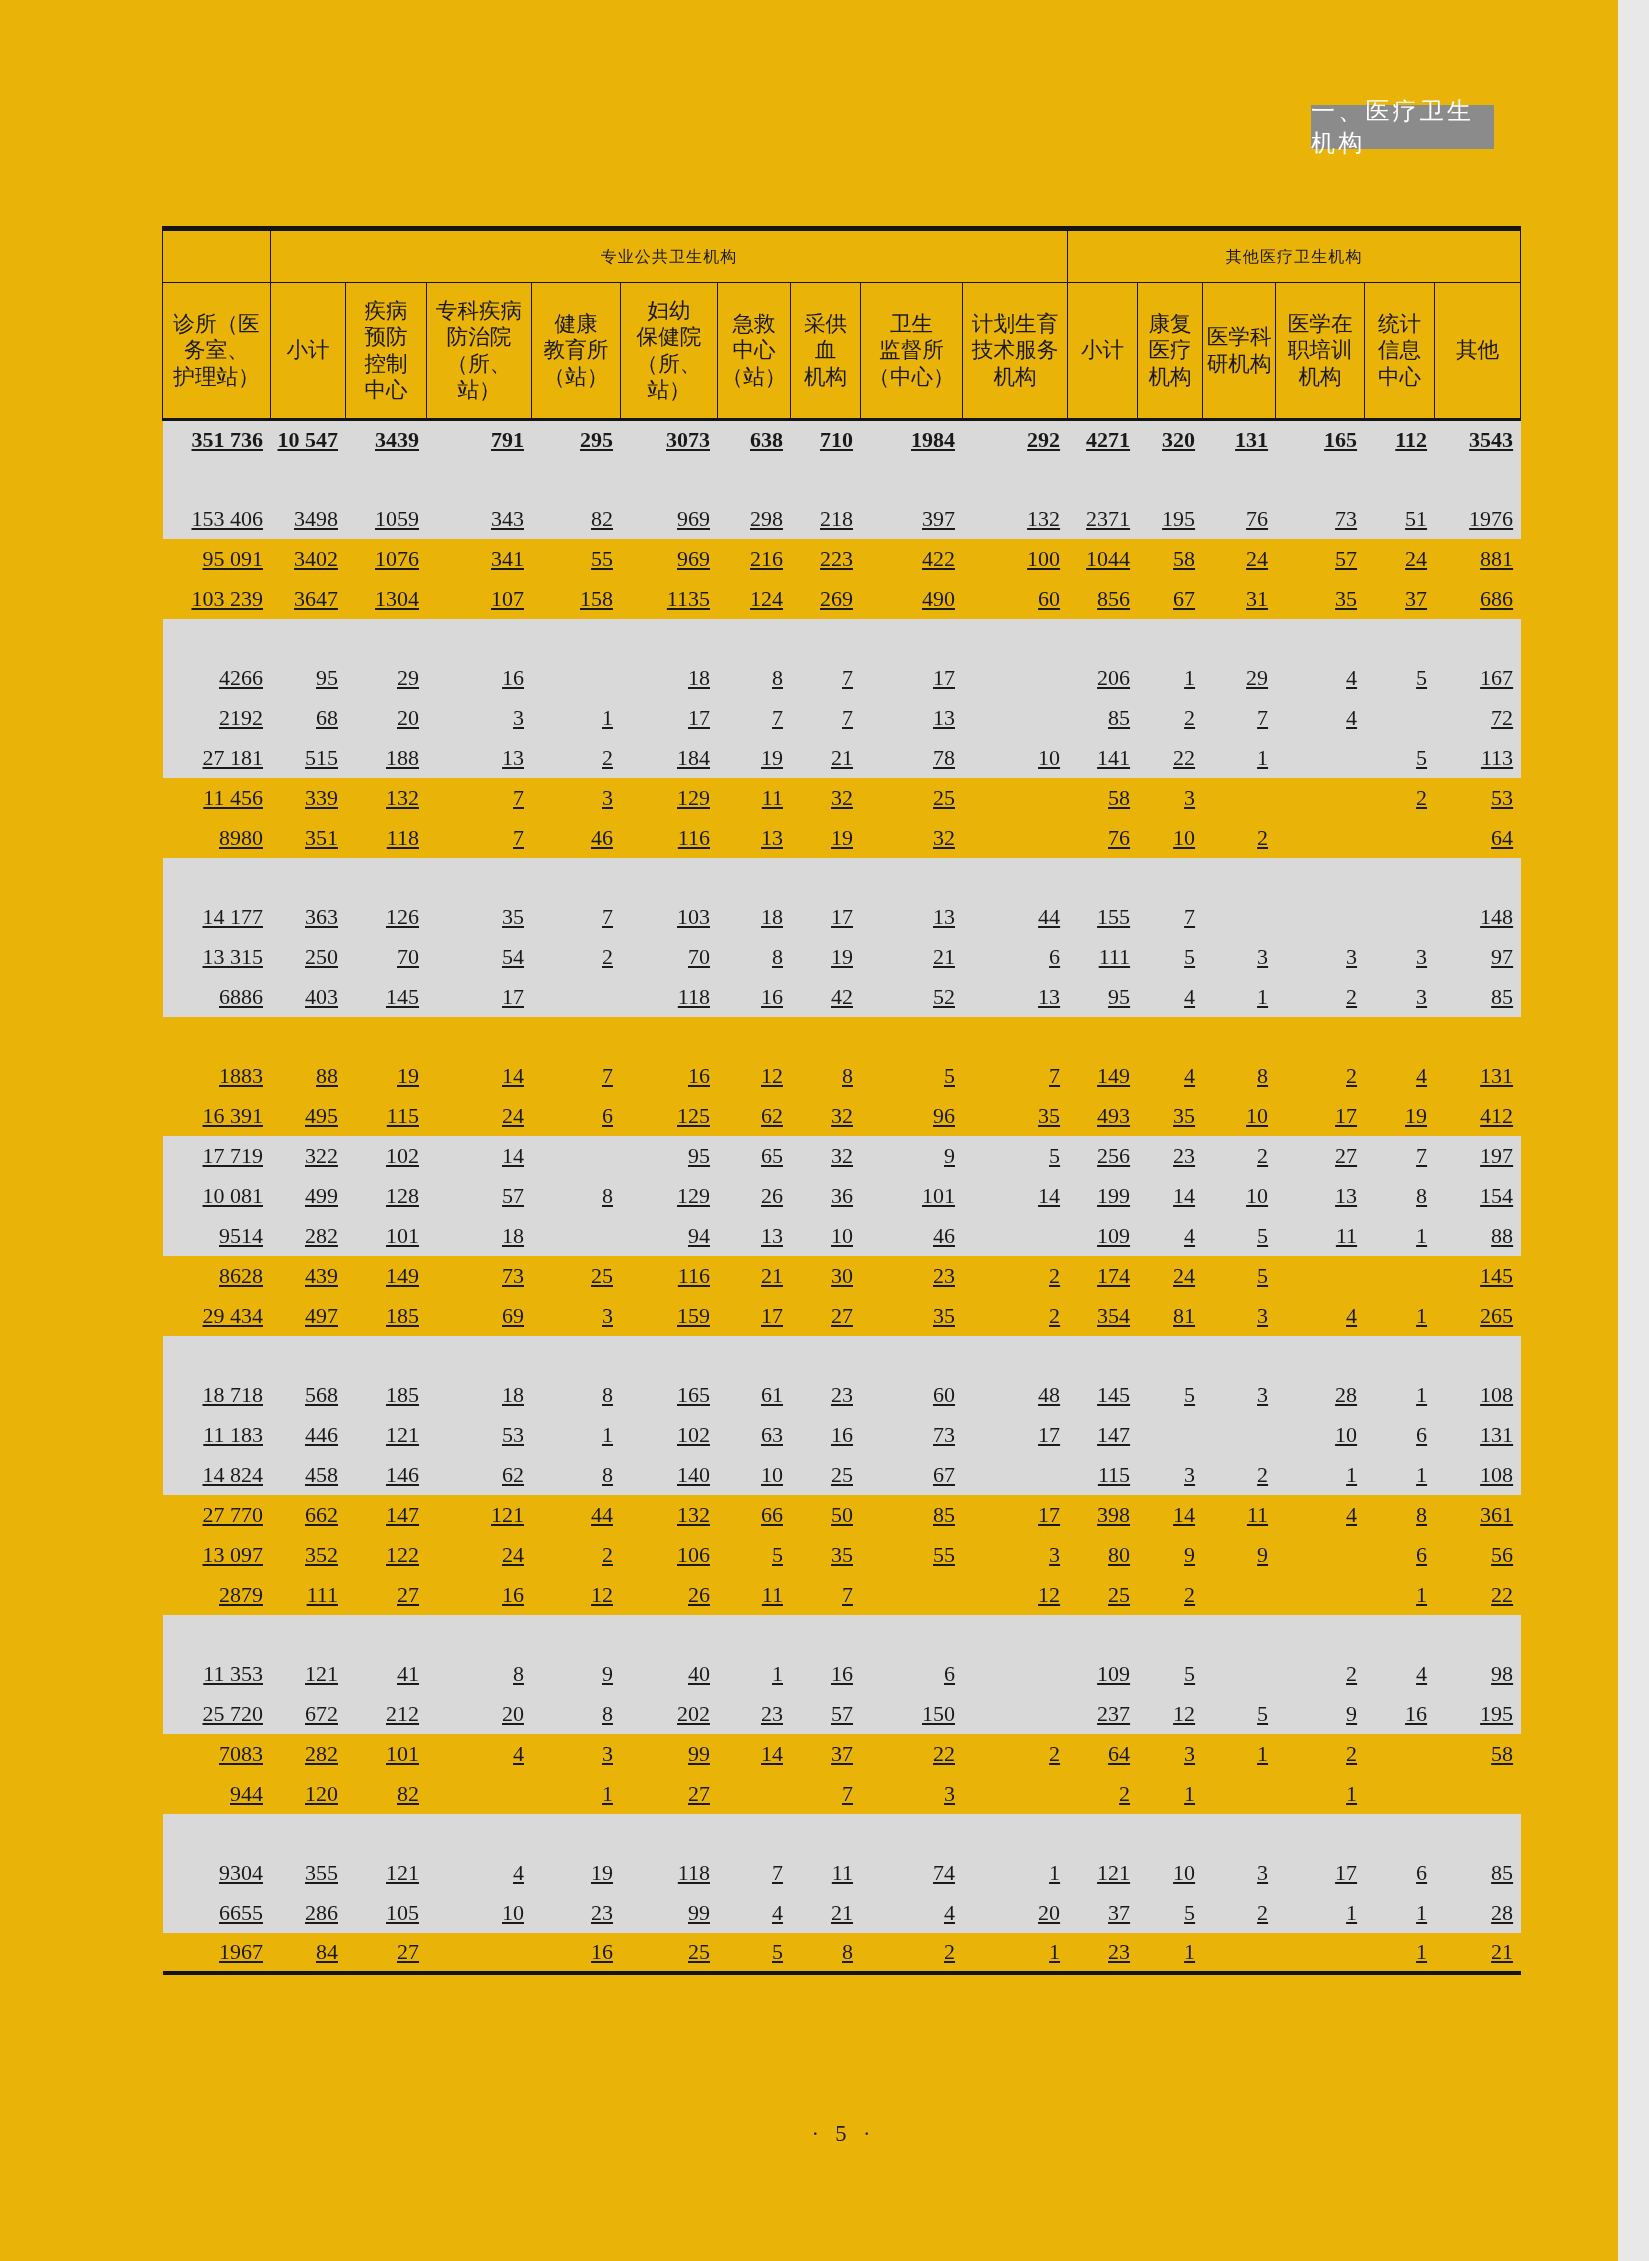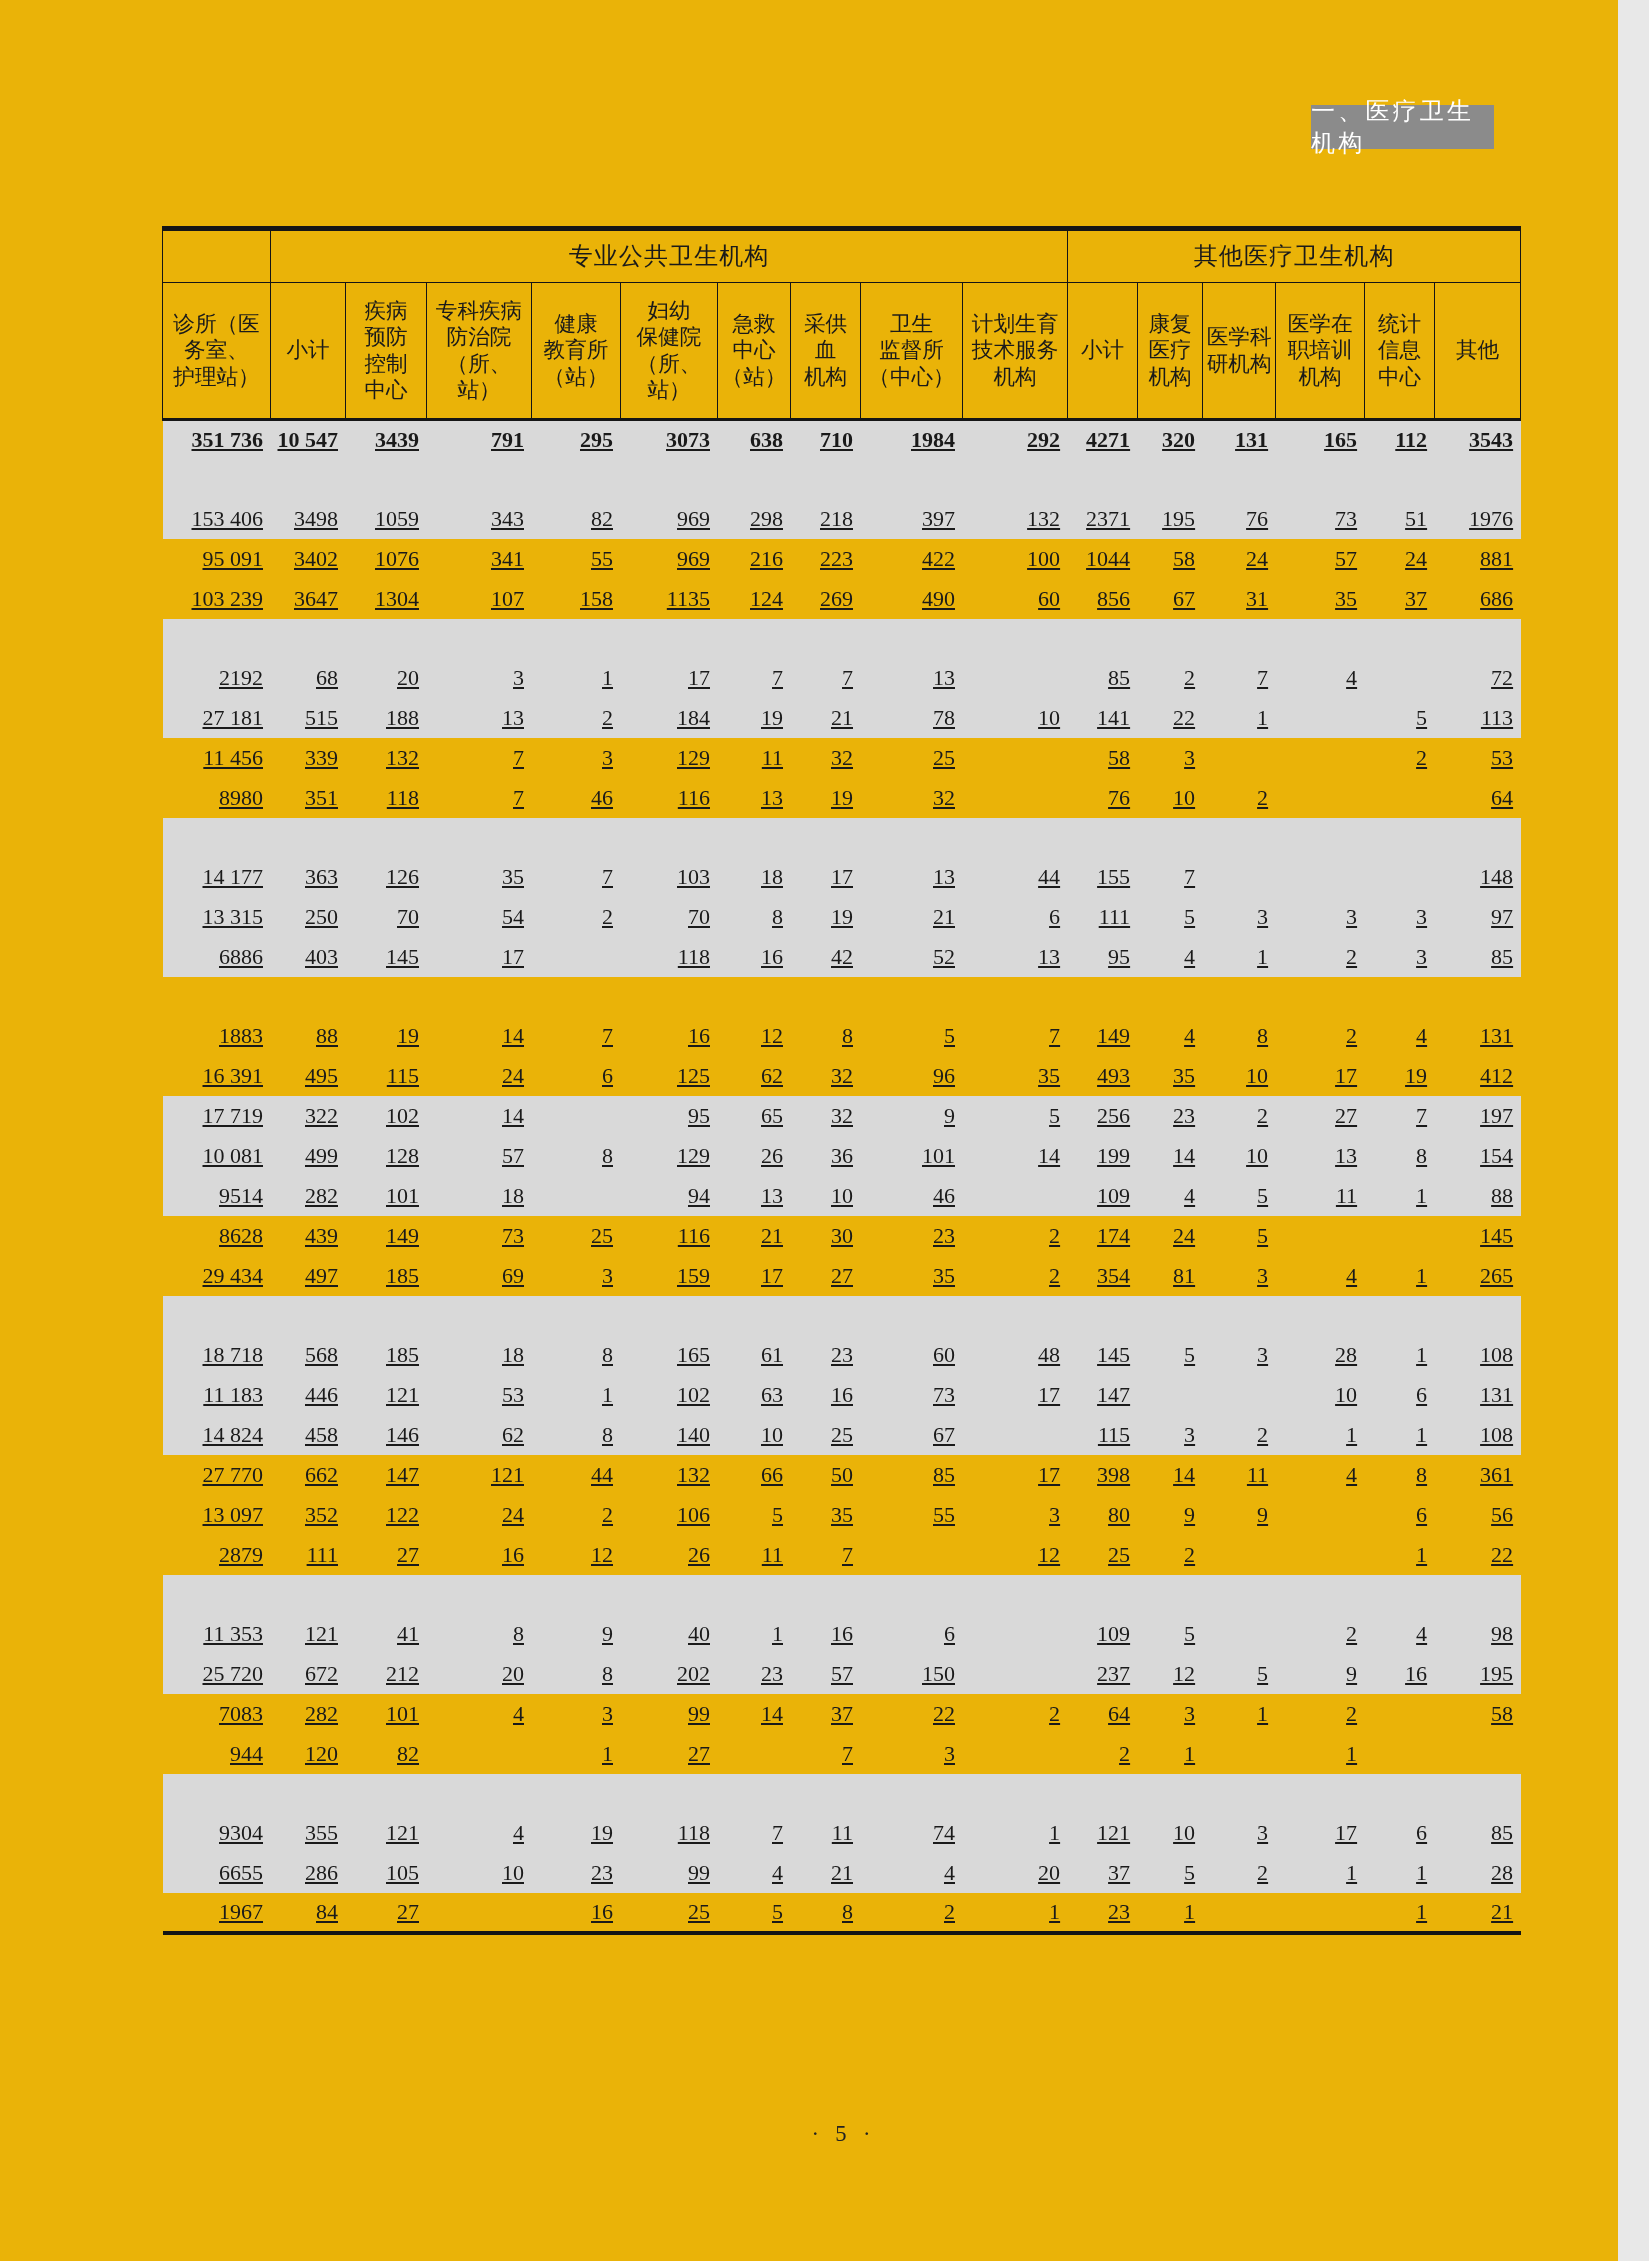--- a/index.html
+++ b/index.html
@@ -34,21 +34,21 @@
   col.w12{width:73px}col.w13{width:89px}col.w14{width:70px}col.w15{width:86px}
   thead th{
     border:1.6px solid #151515;
     font-weight:normal;
     text-align:center;vertical-align:middle;
     white-space:pre-line;
     line-height:1.22;
     padding:2.2px 1.1px;
   }
   tr.group-row{height:54px;}
-  tr.group-row th{font-size:24px;letter-spacing:1.1px;}
+  tr.group-row th{font-size:16px;letter-spacing:1.1px;}
   tr.colhead-row{height:137px;}
   tr.colhead-row th{font-size:21.6px;border-bottom:3.8px solid #151515;}
   tbody td{
     border:none;
     text-align:right;
     padding:0 7.5px 0 0;
     font-size:22px;
     vertical-align:middle;
     white-space:nowrap;
   }
@@ -215,20 +215,38 @@
             <td>67</td>
             <td>31</td>
             <td>35</td>
             <td>37</td>
             <td>686</td>
           </tr>
           <tr class="spacer shaded">
             <td colspan="16"></td>
           </tr>
           <tr class="row shaded">
+            <td>4266</td>
+            <td>95</td>
+            <td>29</td>
+            <td>16</td>
+            <td></td>
+            <td>18</td>
+            <td>8</td>
+            <td>7</td>
+            <td>17</td>
+            <td></td>
+            <td>206</td>
+            <td>1</td>
+            <td>29</td>
+            <td>4</td>
+            <td>5</td>
+            <td>167</td>
+          </tr>
+          <tr class="row shaded">
             <td>2192</td>
             <td>68</td>
             <td>20</td>
             <td>3</td>
             <td>1</td>
             <td>17</td>
             <td>7</td>
             <td>7</td>
             <td>13</td>
             <td></td>

